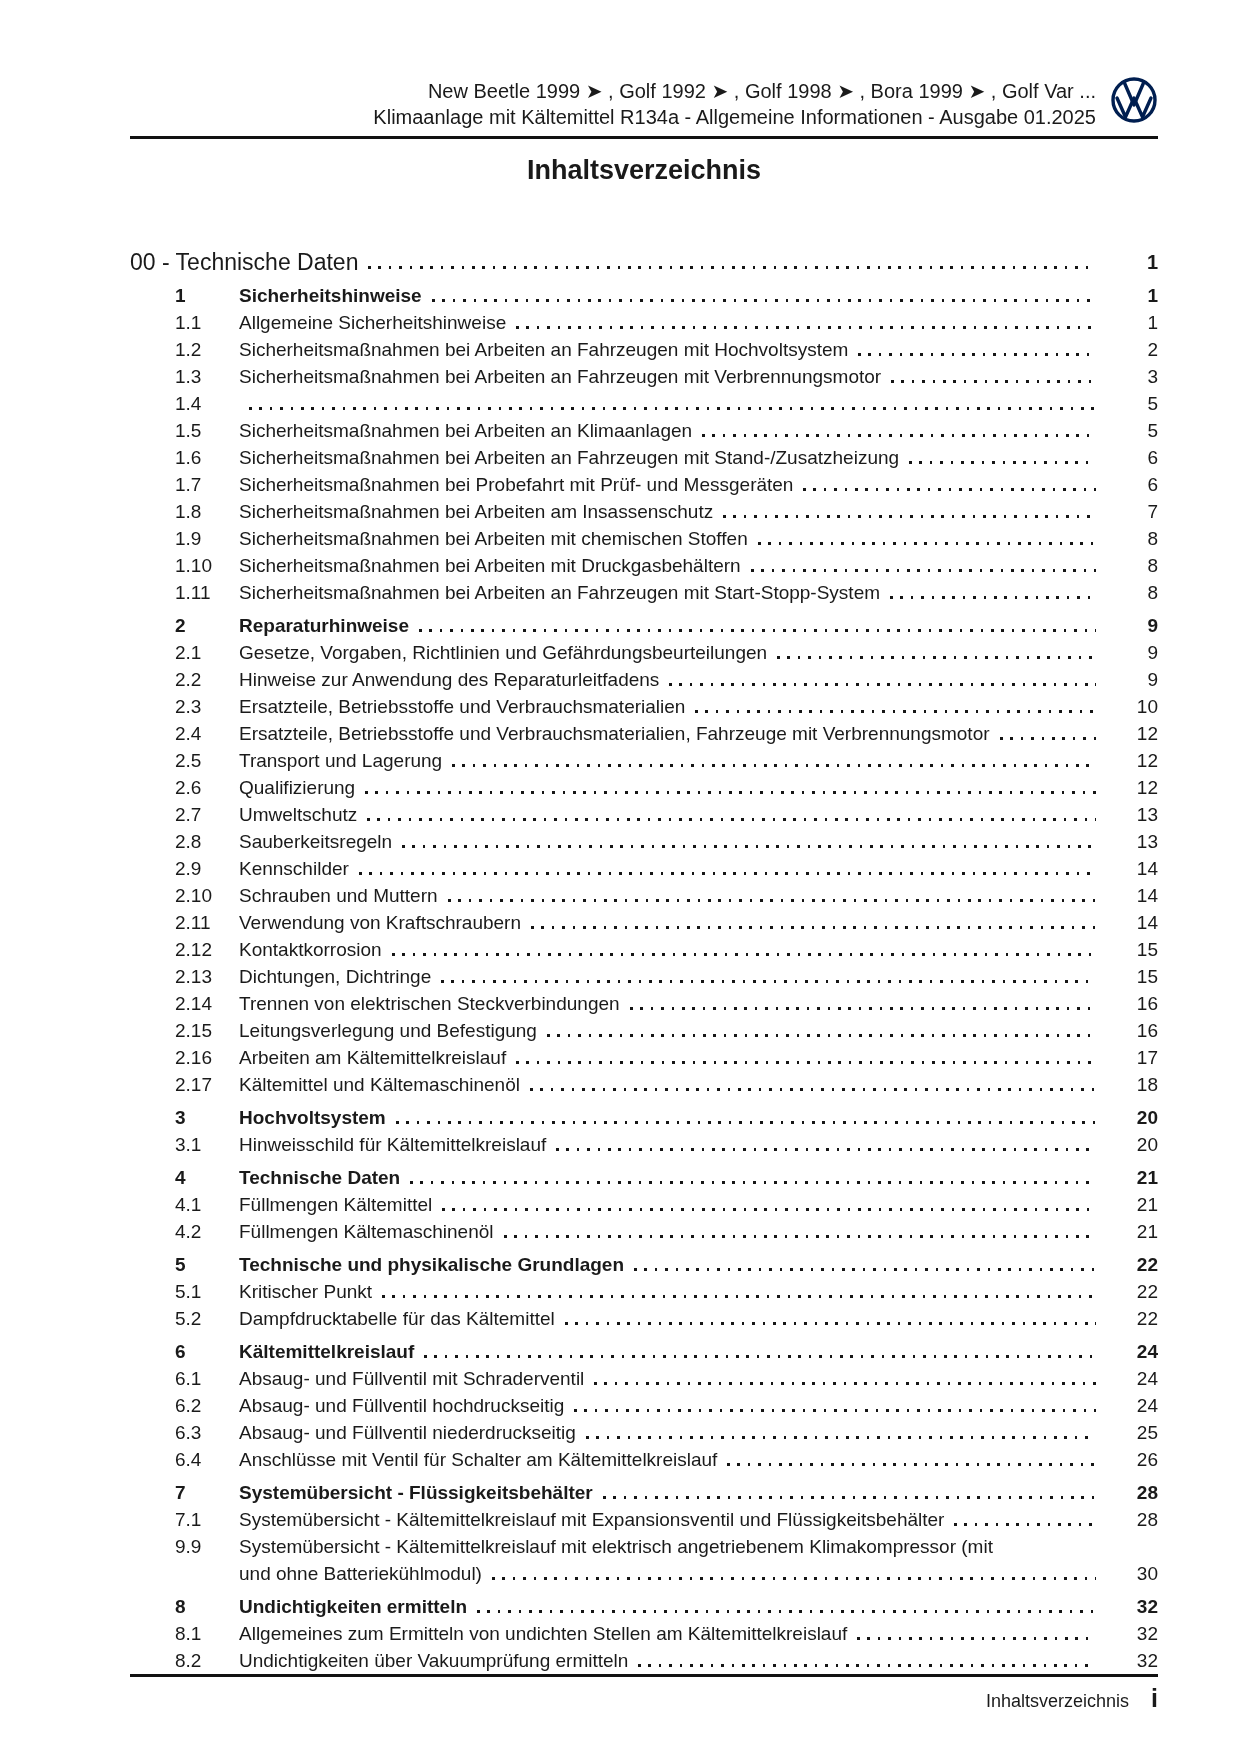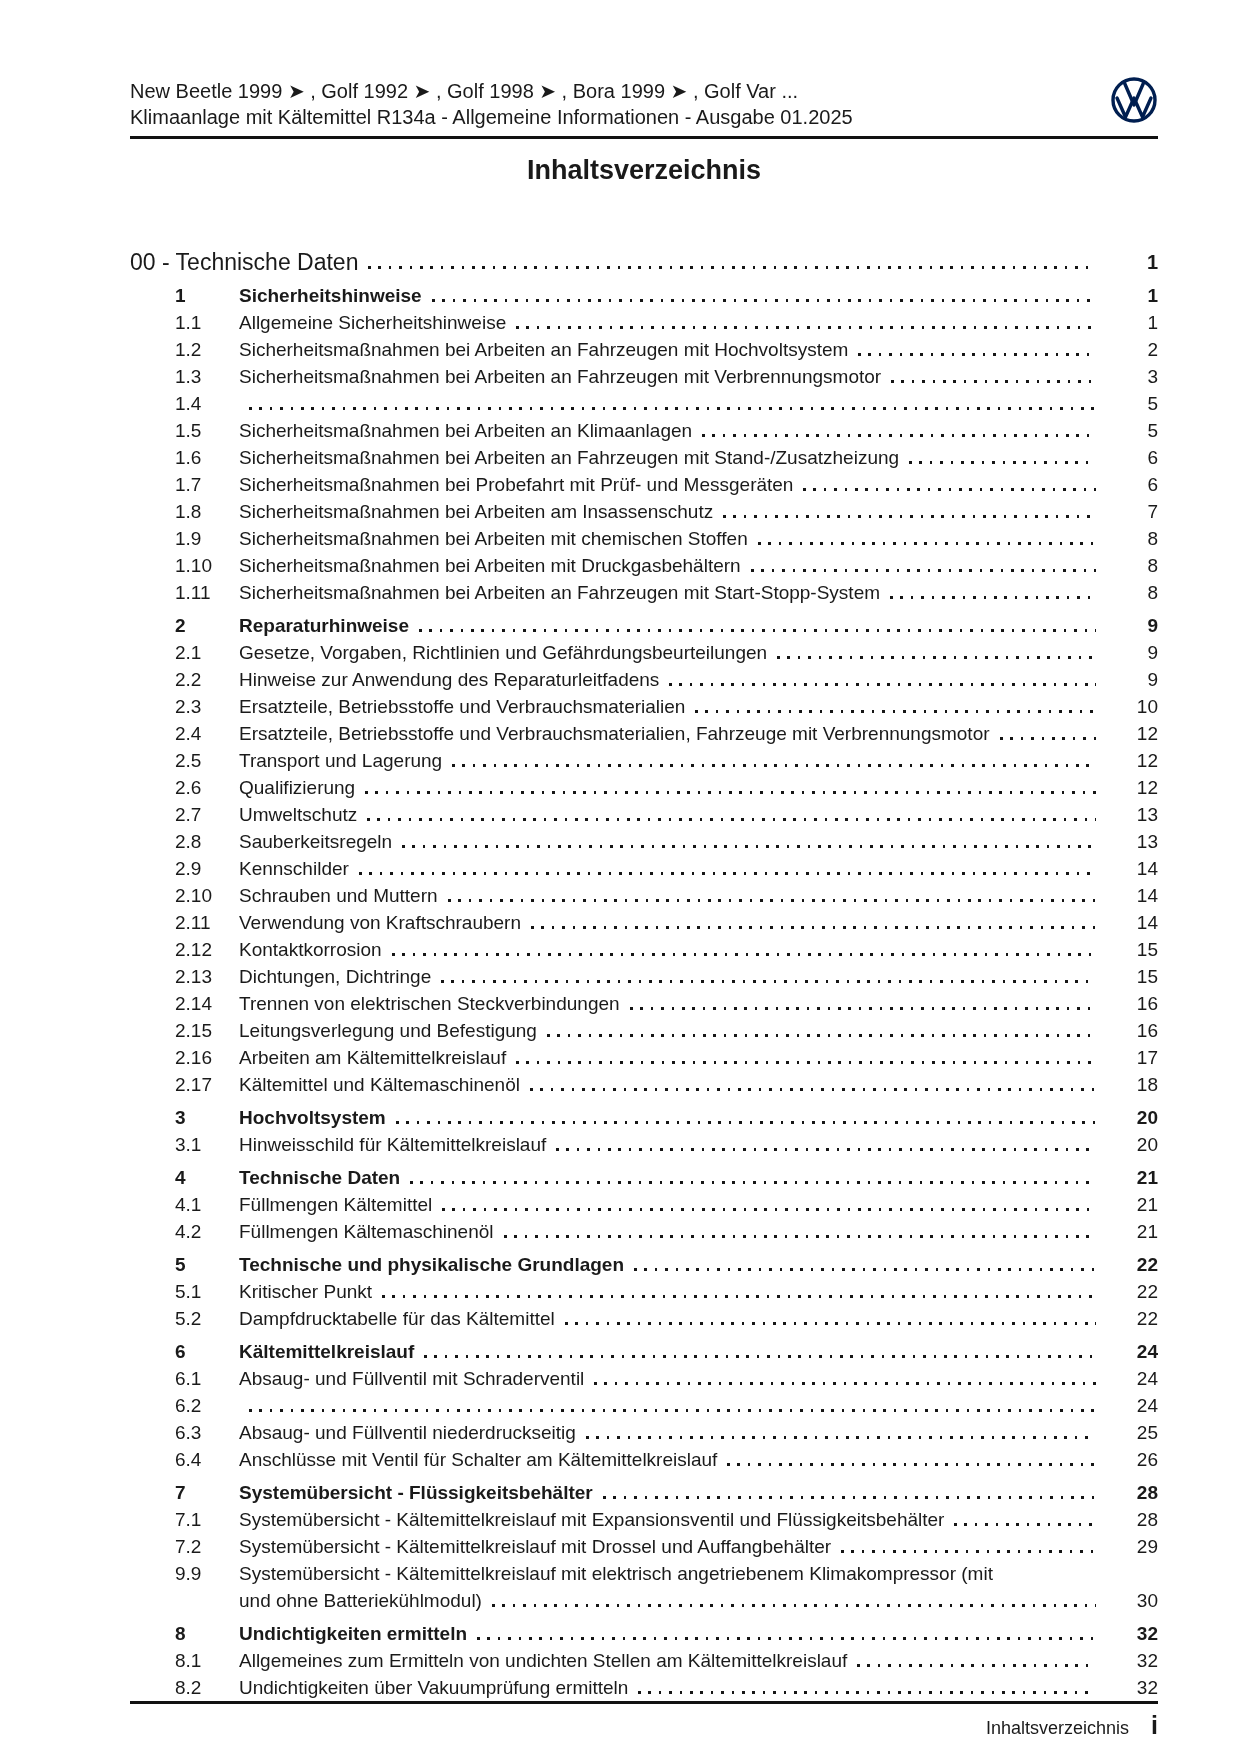--- a/index.html
+++ b/index.html
@@ -3,21 +3,21 @@
 <meta charset="utf-8">
 <style>
   html,body{margin:0;padding:0;}
   body{
     width:1240px;height:1753px;background:#ffffff;color:#1a1a1a;
     font-family:"Liberation Sans", sans-serif;
     display:flex;flex-direction:column;box-sizing:border-box;
     padding:78px 82px 0 130px;overflow:hidden;
   }
   .header{display:flex;align-items:flex-start;}
-  .header-text{flex:1;text-align:left;font-size:20px;line-height:26px;padding-right:14px;white-space:nowrap;}
+  .header-text{flex:1;text-align:right;font-size:20px;line-height:26px;padding-right:14px;white-space:nowrap;}
   .logo{width:48px;height:48px;flex:0 0 48px;margin-top:-2px;}
   .header-rule{border:0;border-top:3px solid #111;margin:6px 0 0 0;}
   .page-title{text-align:center;font-size:27px;font-weight:bold;margin:16px 0 28px 0;}
 
   .toc{font-size:19px;margin-top:35px;}
   .row{display:flex;align-items:flex-end;line-height:27px;}
   .row.chapter{font-size:23px;margin:0 0 5px 0;}
   .row.chapter .page{font-size:20px;font-weight:bold;}
   .row.section{font-weight:bold;margin-top:6px;}
   .row.sub,.row.subwrap,.row.subcont,.row.section{padding-left:45px;}
@@ -294,20 +294,21 @@
       <span class="page">24</span>
     </div>
     <div class="row sub">
       <span class="num">6.1</span>
       <span class="title">Absaug- und Füllventil mit Schraderventil</span>
       <span class="leader"></span>
       <span class="page">24</span>
     </div>
     <div class="row sub">
       <span class="num">6.2</span>
+      <span class="title">Absaug- und Füllventil hochdruckseitig</span>
       <span class="leader"></span>
       <span class="page">24</span>
     </div>
     <div class="row sub">
       <span class="num">6.3</span>
       <span class="title">Absaug- und Füllventil niederdruckseitig</span>
       <span class="leader"></span>
       <span class="page">25</span>
     </div>
     <div class="row sub">
@@ -320,26 +321,20 @@
       <span class="num">7</span>
       <span class="title">Systemübersicht - Flüssigkeitsbehälter</span>
       <span class="leader"></span>
       <span class="page">28</span>
     </div>
     <div class="row sub">
       <span class="num">7.1</span>
       <span class="title">Systemübersicht - Kältemittelkreislauf mit Expansionsventil und Flüssigkeitsbehälter</span>
       <span class="leader"></span>
       <span class="page">28</span>
-    </div>
-    <div class="row sub">
-      <span class="num">7.2</span>
-      <span class="title">Systemübersicht - Kältemittelkreislauf mit Drossel und Auffangbehälter</span>
-      <span class="leader"></span>
-      <span class="page">29</span>
     </div>
     <div class="row subwrap">
       <span class="num">9.9</span>
       <span class="title">Systemübersicht - Kältemittelkreislauf mit elektrisch angetriebenem Klimakompressor (mit</span>
     </div>
     <div class="row subcont">
       <span class="num"></span>
       <span class="title">und ohne Batteriekühlmodul)</span>
       <span class="leader"></span>
       <span class="page">30</span>

